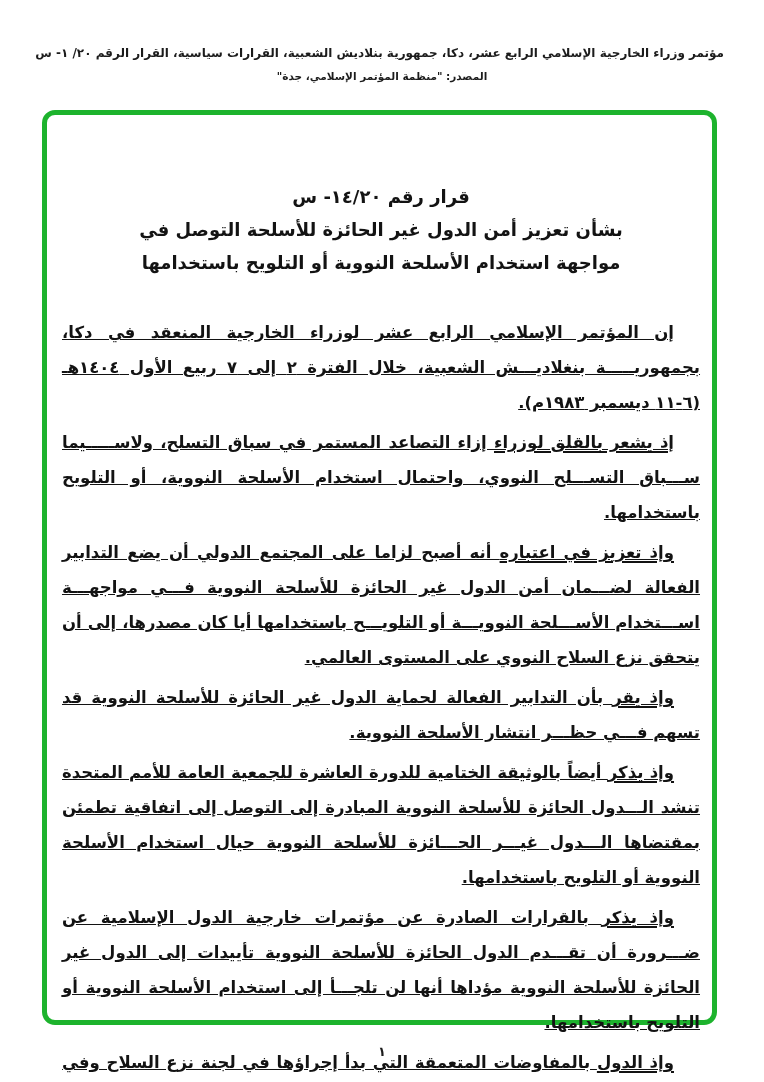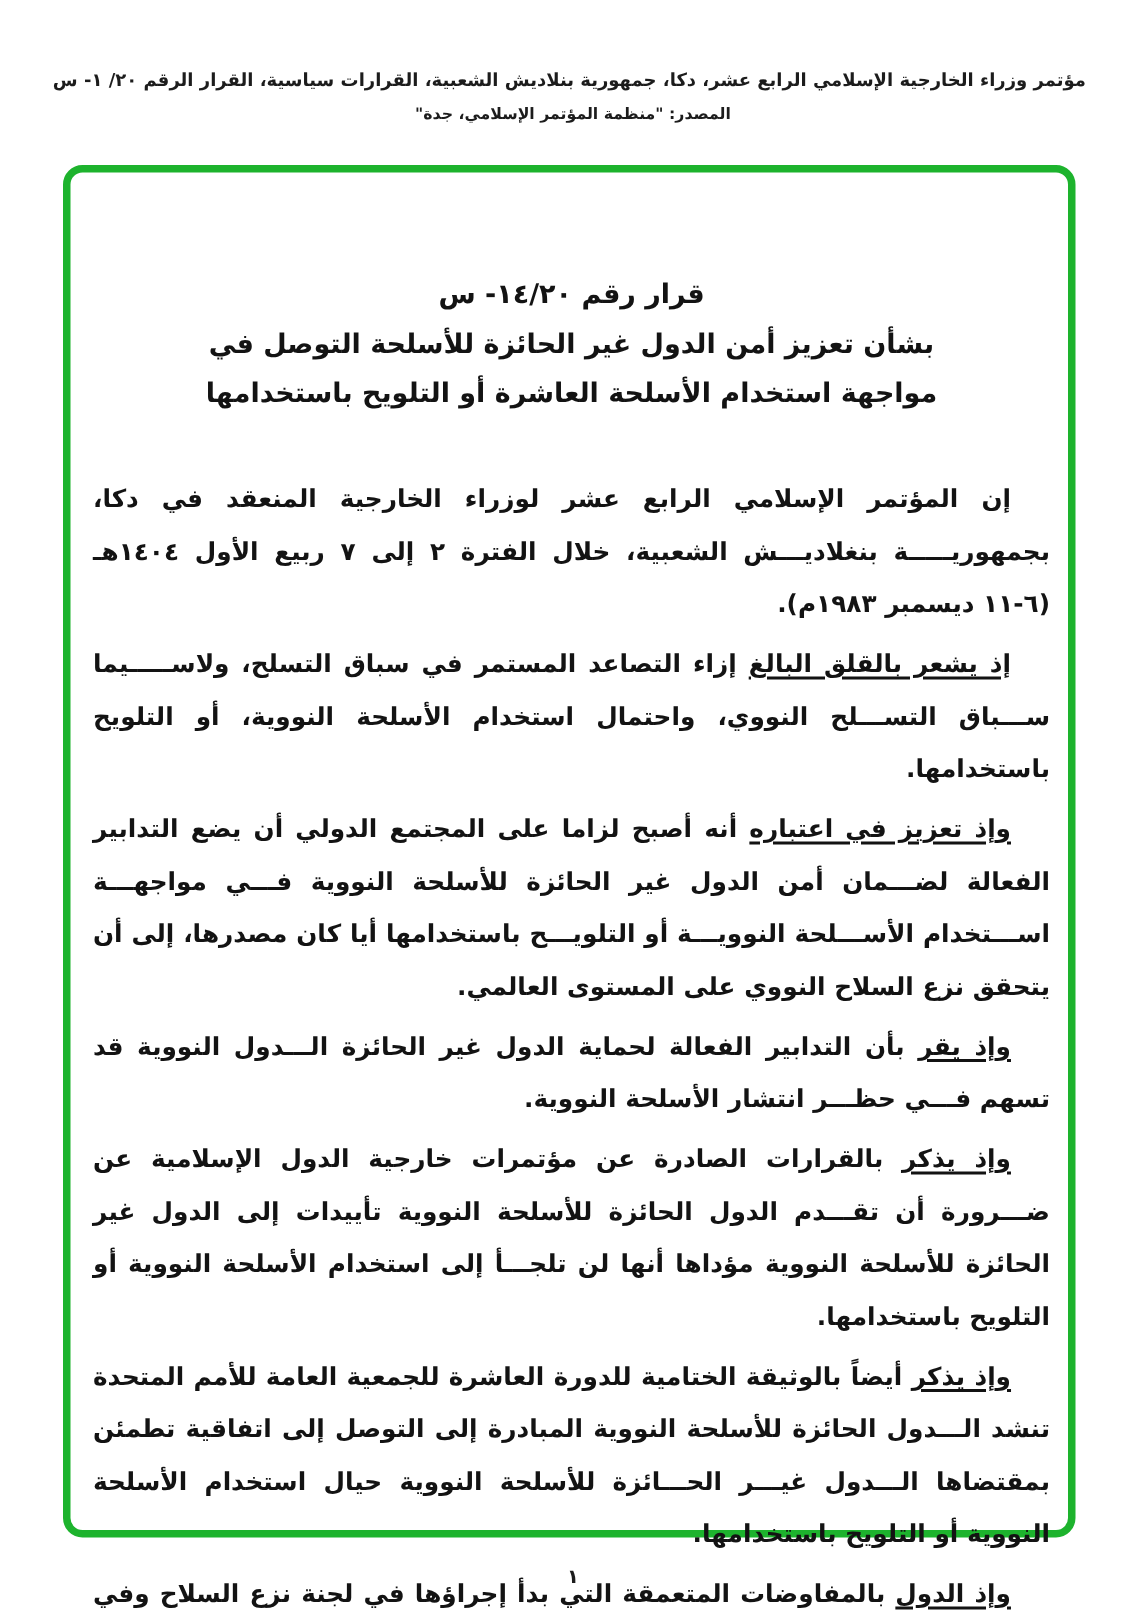--- a/index.html
+++ b/index.html
@@ -67,20 +67,21 @@
     line-height: 33px;
     margin-bottom: 36px;
   }
   .para {
     font-size: 16.5px;
     line-height: 35px;
     text-align: justify;
     text-justify: inter-word;
     margin: 0 0 5px 0;
     text-indent: 26px;
+    text-decoration: underline;
   }
   .lead {
     text-decoration: underline;
     text-decoration-thickness: 1.5px;
     text-underline-offset: 3px;
   }
   .page-number {
     position: absolute;
     top: 1044px;
     left: 0;
@@ -101,34 +102,34 @@
     <div class="hl2">المصدر: "منظمة المؤتمر الإسلامي، جدة"</div>
   </header>
 
   <div class="green-frame" style="border-color: rgb(29, 179, 45);"></div>
 
   <main class="content">
 
     <div class="title-block">
       <div>قرار رقم ١٤/٢٠- س</div>
       <div>بشأن تعزيز أمن الدول غير الحائزة للأسلحة التوصل في</div>
-      <div>مواجهة استخدام الأسلحة العاشرة أو التلويح باستخدامها</div>
+      <div>مواجهة استخدام الأسلحة النووية أو التلويح باستخدامها</div>
     </div>
 
     <p class="para"><span>إن المؤتمر الإسلامي الرابع عشر لوزراء الخارجية المنعقد في دكا، بجمهوريـــــة بنغلاديـــش الشعبية، خلال الفترة ٢ إلى ٧ ربيع الأول ١٤٠٤هـ (٦-١١ ديسمبر ١٩٨٣م).</span></p>
 
-    <p class="para"><span class="lead">إذ يشعر بالقلق البالغ</span><span> إزاء التصاعد المستمر في سباق التسلح، ولاســـــيما ســـباق التســـلح النووي، واحتمال استخدام الأسلحة النووية، أو التلويح باستخدامها.</span></p>
+    <p class="para"><span class="lead">إذ يشعر بالقلق لوزراء</span><span> إزاء التصاعد المستمر في سباق التسلح، ولاســـــيما ســـباق التســـلح النووي، واحتمال استخدام الأسلحة النووية، أو التلويح باستخدامها.</span></p>
 
     <p class="para"><span class="lead">وإذ تعزيز في اعتباره</span><span> أنه أصبح لزاما على المجتمع الدولي أن يضع التدابير الفعالة لضـــمان أمن الدول غير الحائزة للأسلحة النووية فـــي مواجهـــة اســـتخدام الأســـلحة النوويـــة أو التلويـــح باستخدامها أيا كان مصدرها، إلى أن يتحقق نزع السلاح النووي على المستوى العالمي.</span></p>
 
-    <p class="para"><span class="lead">وإذ يقر</span><span> بأن التدابير الفعالة لحماية الدول غير الحائزة الـــدول النووية قد تسهم فـــي حظـــر انتشار الأسلحة النووية.</span></p>
+    <p class="para"><span class="lead">وإذ يقر</span><span> بأن التدابير الفعالة لحماية الدول غير الحائزة للأسلحة النووية قد تسهم فـــي حظـــر انتشار الأسلحة النووية.</span></p>
+
+    <p class="para"><span class="lead">وإذ يذكر</span><span> أيضاً بالوثيقة الختامية للدورة العاشرة للجمعية العامة للأمم المتحدة تنشد الـــدول الحائزة للأسلحة النووية المبادرة إلى التوصل إلى اتفاقية تطمئن بمقتضاها الـــدول غيـــر الحـــائزة للأسلحة النووية حيال استخدام الأسلحة النووية أو التلويح باستخدامها.</span></p>
 
     <p class="para"><span class="lead">وإذ يذكر</span><span> بالقرارات الصادرة عن مؤتمرات خارجية الدول الإسلامية عن ضـــرورة أن تقـــدم الدول الحائزة للأسلحة النووية تأييدات إلى الدول غير الحائزة للأسلحة النووية مؤداها أنها لن تلجـــأ إلى استخدام الأسلحة النووية أو التلويح باستخدامها.</span></p>
-
-    <p class="para"><span class="lead">وإذ يذكر</span><span> أيضاً بالوثيقة الختامية للدورة العاشرة للجمعية العامة للأمم المتحدة تنشد الـــدول الحائزة للأسلحة النووية المبادرة إلى التوصل إلى اتفاقية تطمئن بمقتضاها الـــدول غيـــر الحـــائزة للأسلحة النووية حيال استخدام الأسلحة النووية أو التلويح باستخدامها.</span></p>
 
     <p class="para"><span class="lead">وإذ الدول</span><span> بالمفاوضات المتعمقة التي بدأ إجراؤها في لجنة نزع السلاح وفي فريـــق العمـــل بتلك اللجنة حول مسألة الاتفاقية الدولية الفعالة لطمأنة الدول غير الحائزة للأسلحة النوويـــة حيـــال استخدام الأسلحة النووية أو التلويح باستخدامها.</span></p>
 
   </main>
 
   <footer class="page-number">١</footer>
 
 </div>
 
 </body></html>

